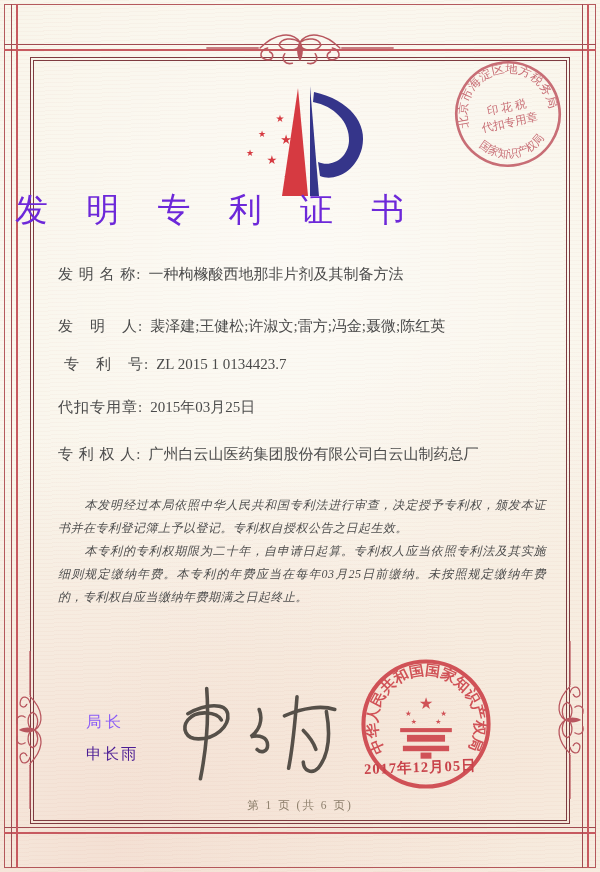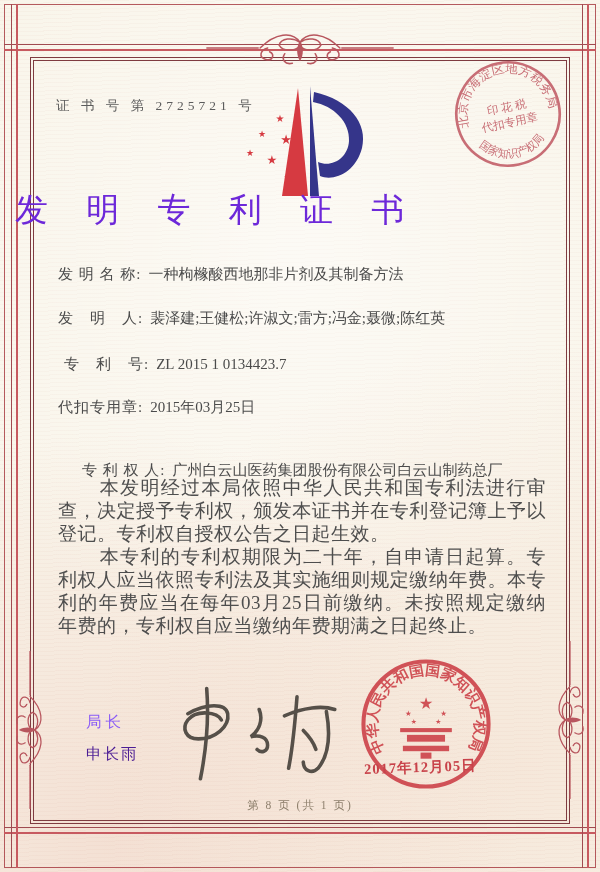--- a/index.html
+++ b/index.html
@@ -37,24 +37,24 @@
   
   .cert-no{position:absolute;left:56px;top:97px;z-index:4;
     font-size:13.5px;letter-spacing:4px;color:#5c5c5c;}
   .tax-stamp{position:absolute;left:446px;top:52px;width:124px;height:124px;z-index:4;
     transform:rotate(-12deg);opacity:.92;}
   .logo{position:absolute;left:222px;top:84px;width:156px;height:118px;z-index:4;}
   .title{position:absolute;left:0;right:0;top:188px;z-index:4;text-align:left;
     font-size:33px;letter-spacing:15px;text-indent:15px;color:#6d28d9;font-weight:500;}
   .field{position:absolute;left:58px;right:38px;z-index:4;font-size:15px;color:#4b4b4b;line-height:20px;}
   .field .flabel{margin-right:7px;letter-spacing:1px;}
-  .field.r0{top:264px;} .field.r1{top:308px;} .field.r2{top:354px;margin-left:6px;}
-  .field.r3{top:397px;} .field.r4{top:460px;margin-left:24px;} .field.r5{top:487px;}
-  .body-text{position:absolute;left:58px;right:54px;top:476px;z-index:4;
-    font-size:19px;line-height:23px;color:#4e4e4e;text-align:justify;}
+  .field.r0{top:264px;} .field.r1{top:316px;} .field.r2{top:354px;margin-left:6px;}
+  .field.r3{top:397px;} .field.r4{top:444px;} .field.r5{top:487px;}
+  .body-text{position:absolute;left:58px;right:54px;top:494px;z-index:4;
+    font-size:12px;line-height:23px;color:#4e4e4e;font-style:italic;text-align:justify;}
   .body-text p{margin:0;text-indent:2.2em;letter-spacing:0.5px;}
   .issuer-title{position:absolute;left:86px;top:712px;z-index:4;font-size:15.5px;letter-spacing:4px;color:#8b5cf6;}
   .issuer-name{position:absolute;left:86px;top:744px;z-index:4;font-size:15.5px;letter-spacing:2px;color:#4c1d95;}
   .signature{position:absolute;left:150px;top:678px;width:210px;height:105px;z-index:5;}
   .seal{position:absolute;left:358px;top:656px;width:136px;height:136px;z-index:5;opacity:.95;}
   .seal-date{position:absolute;left:364px;top:758px;z-index:6;font-size:14.5px;font-weight:600;
     color:#c8424a;letter-spacing:1px;transform:rotate(-2deg);}
   .footer{position:absolute;left:0;right:0;top:798px;z-index:4;text-align:center;
     font-size:11.5px;letter-spacing:2px;color:#8d7f6c;}
   .star{font-family:"DejaVu Sans","Liberation Sans",sans-serif;}
@@ -93,21 +93,20 @@
       <use href="#flour"></use>
     </svg>
   <svg class="flourish corner-bl">
       <use href="#flour"></use>
     </svg>
   <svg class="flourish corner-br">
       <use href="#flour"></use>
     </svg>
   <div class="frame-inner"></div>
 
-  <div class="cert-no">证 书 号 第 2725721 号</div>
 
   <svg class="tax-stamp" viewBox="0 0 120 120">
     <circle cx="60" cy="60" r="50" fill="none" stroke="#c4636c" stroke-width="2.6"></circle>
     <defs>
       <path id="taxTop" d="M 20.6,66.9 A 40,40 0 1 1 99.4,66.9" fill="none"></path>
       <path id="taxBot" d="M 26,84.7 A 42,42 0 0 0 94,84.7" fill="none"></path>
     </defs>
     <text font-size="11" fill="#c4636c" font-family="'Liberation Serif','DejaVu Serif',serif">
       <textPath href="#taxTop" startOffset="2" textLength="134" lengthAdjust="spacingAndGlyphs">北京市海淀区地方税务局</textPath>
     </text>
@@ -183,15 +182,15 @@
       <text class="star" x="82" y="100" font-size="10" fill="#cf4a50" text-anchor="middle">★</text>
       <text class="star" x="118" y="100" font-size="10" fill="#cf4a50" text-anchor="middle">★</text>
       <rect x="62" y="106" width="76" height="6" fill="#cf4a50"></rect>
       <rect x="72" y="116" width="56" height="10" fill="#cf4a50"></rect>
       <rect x="66" y="132" width="68" height="8" fill="#cf4a50"></rect>
       <rect x="92" y="142" width="16" height="9" fill="#cf4a50"></rect>
     </g>
   </svg>
   <div class="seal-date">2017年12月05日</div>
 
-  <div class="footer">第 8 页 (共 1 页)</div>
+  <div class="footer">第 1 页 (共 6 页)</div>
 
 </div>
 
 </body></html>

